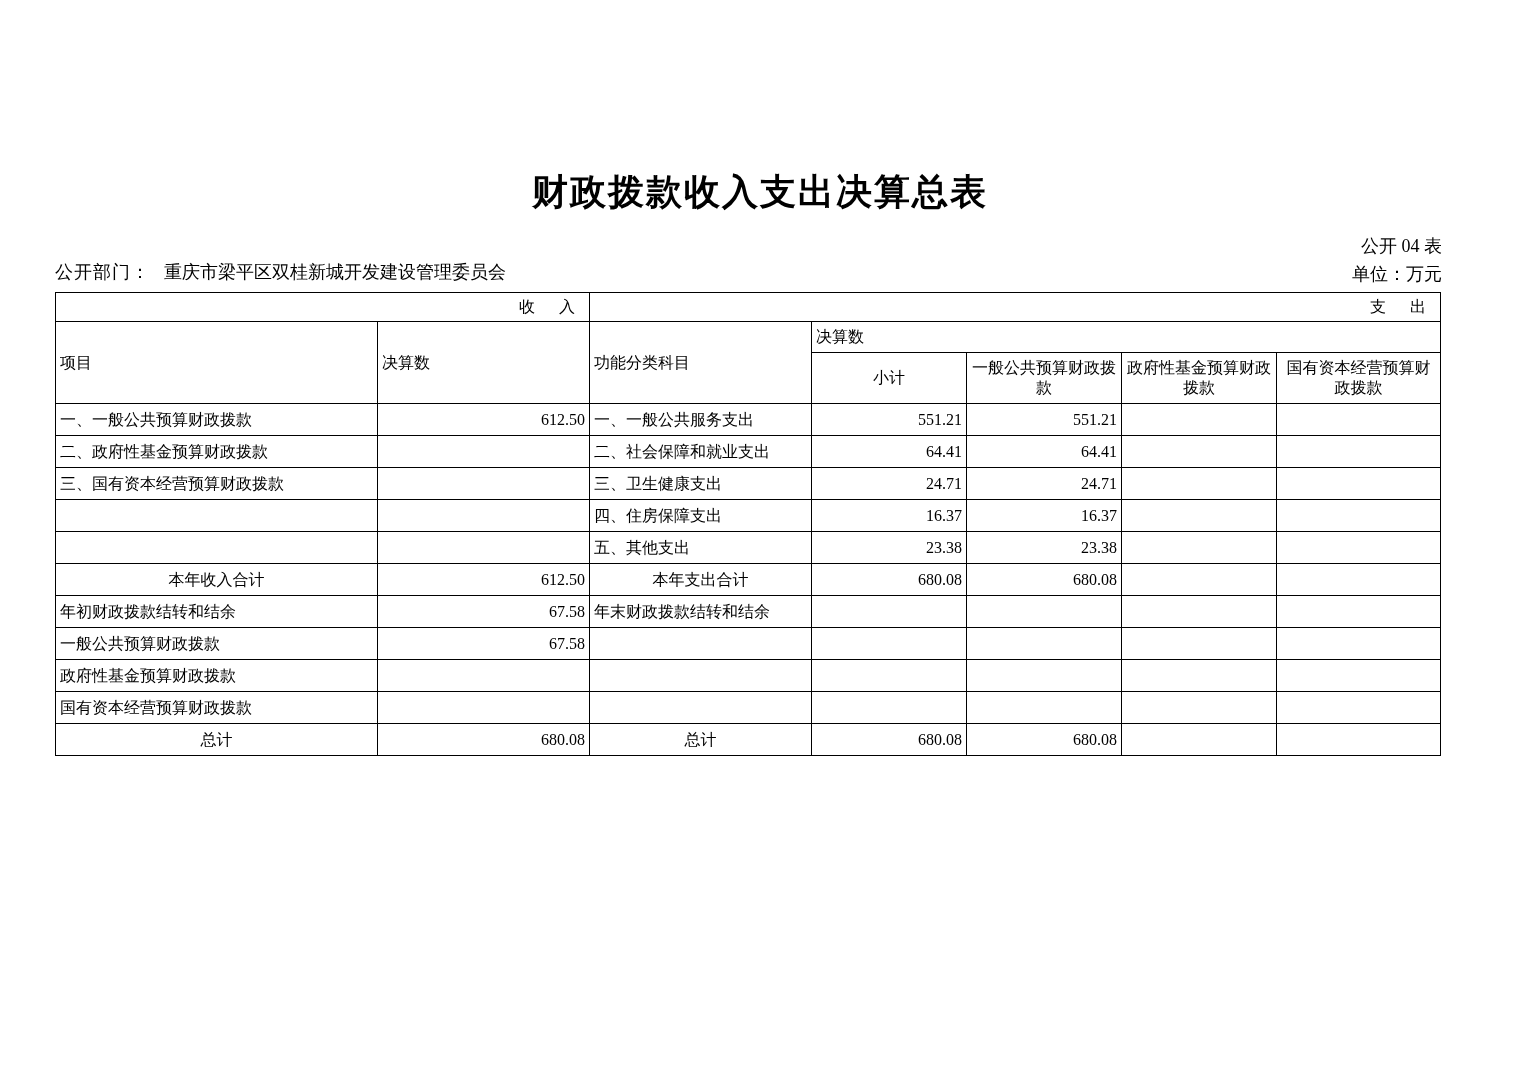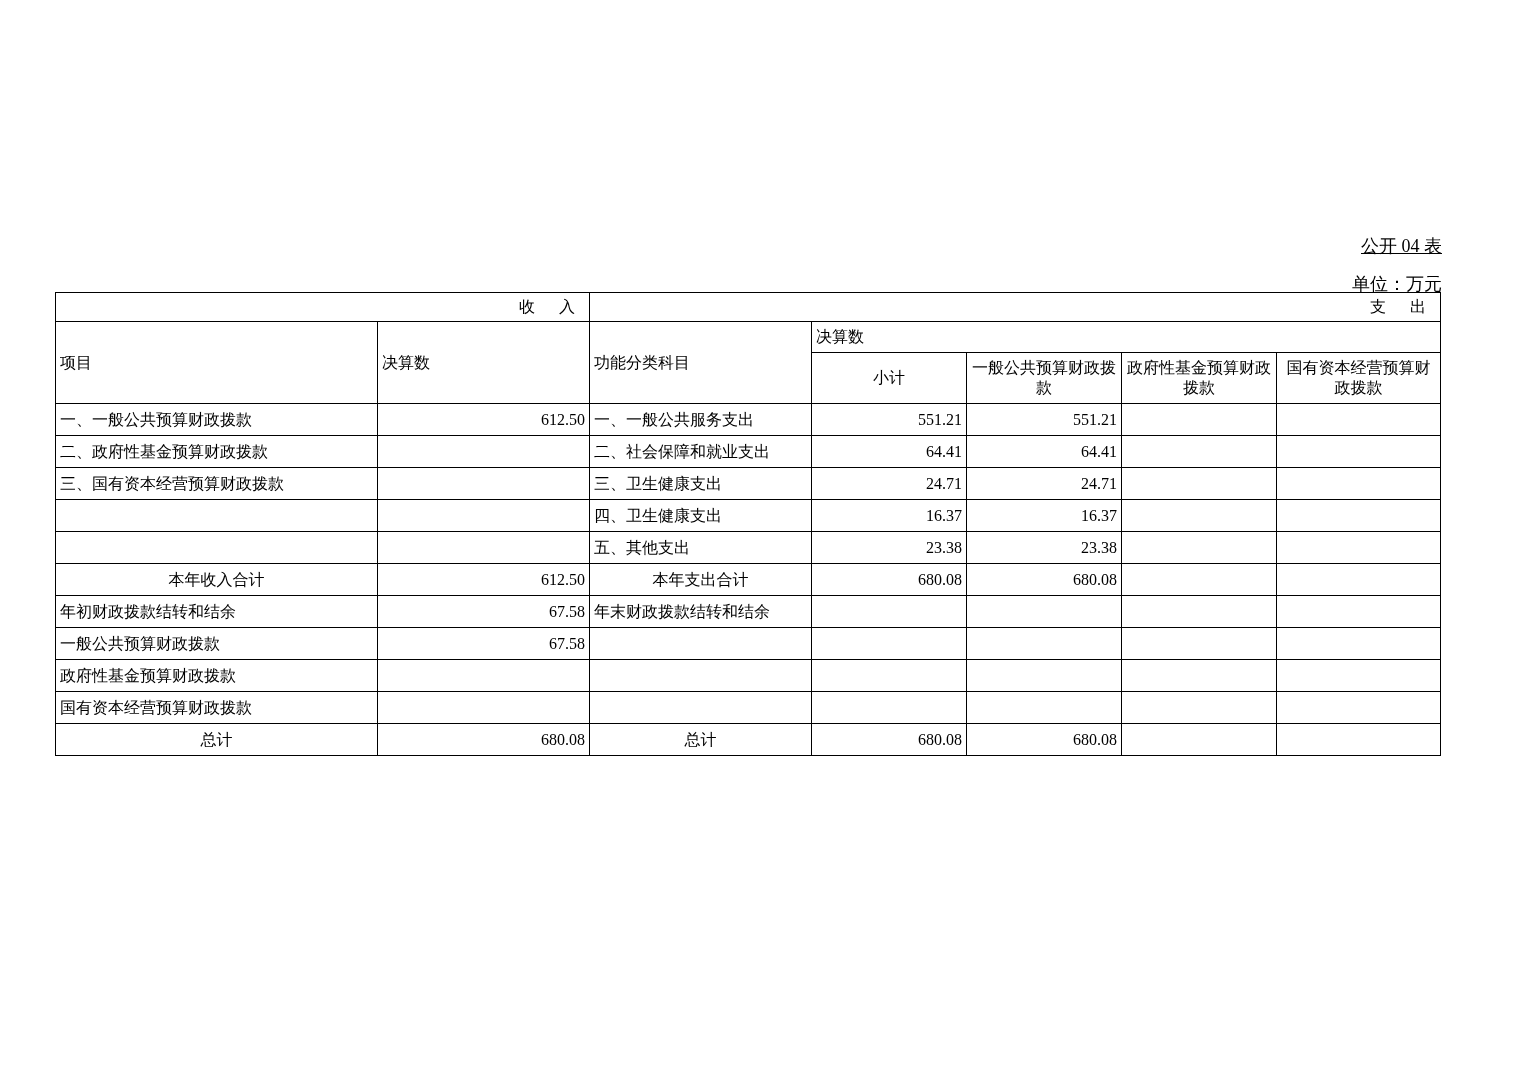--- a/index.html
+++ b/index.html
@@ -30,38 +30,37 @@
     font-size: 36px;
     font-weight: bold;
     letter-spacing: 2px;
     font-family: "Liberation Serif", "DejaVu Serif", serif;
   }
   .form-code {
     position: absolute;
     top: 234px;
     right: 78px;
     font-size: 18px;
-    text-decoration: underline;
   }
   .dept-line {
     position: absolute;
     top: 260px;
     left: 55px;
     font-size: 18px;
     white-space: nowrap;
   }
   .dept-label {
     letter-spacing: 1px;
   }
   .dept-name {
     margin-left: 14px;
   }
   .unit-line {
     position: absolute;
-    top: 272px;
+    top: 262px;
     right: 78px;
     font-size: 18px;
   }
   table.main {
     position: absolute;
     top: 292px;
     left: 55px;
     width: 1385px;
     border-collapse: collapse;
     table-layout: fixed;
@@ -110,23 +109,27 @@
     left: 30px;
     font-size: 16px;
     white-space: nowrap;
   }
 </style>
 </head>
 <body>
 
 <div class="page">
 
+  <div class="doc-title">财政拨款收入支出决算总表</div>
 
   <div class="form-code">公开 04 表</div>
 
+  <div class="dept-line">
+    <span class="dept-label">公开部门：</span><span class="dept-name">重庆市梁平区双桂新城开发建设管理委员会</span>
+  </div>
 
   <div class="unit-line">单位：万元</div>
 
   <table class="main">
     <colgroup>
       <col class="col-item">
       <col class="col-num">
       <col class="col-func">
       <col class="col-sub">
       <col class="col-gen">
@@ -175,21 +178,21 @@
           <td class="row-cell num"></td>
           <td class="row-cell txt">三、卫生健康支出</td>
           <td class="row-cell num">24.71</td>
           <td class="row-cell num">24.71</td>
           <td class="row-cell num"></td>
           <td class="row-cell num"></td>
         </tr>
         <tr>
           <td class="row-cell txt"></td>
           <td class="row-cell num"></td>
-          <td class="row-cell txt">四、卫生健康支出</td>
+          <td class="row-cell txt">四、住房保障支出</td>
           <td class="row-cell num">16.37</td>
           <td class="row-cell num">16.37</td>
           <td class="row-cell num"></td>
           <td class="row-cell num"></td>
         </tr>
         <tr>
           <td class="row-cell txt"></td>
           <td class="row-cell num"></td>
           <td class="row-cell txt">五、其他支出</td>
           <td class="row-cell num">23.38</td>

